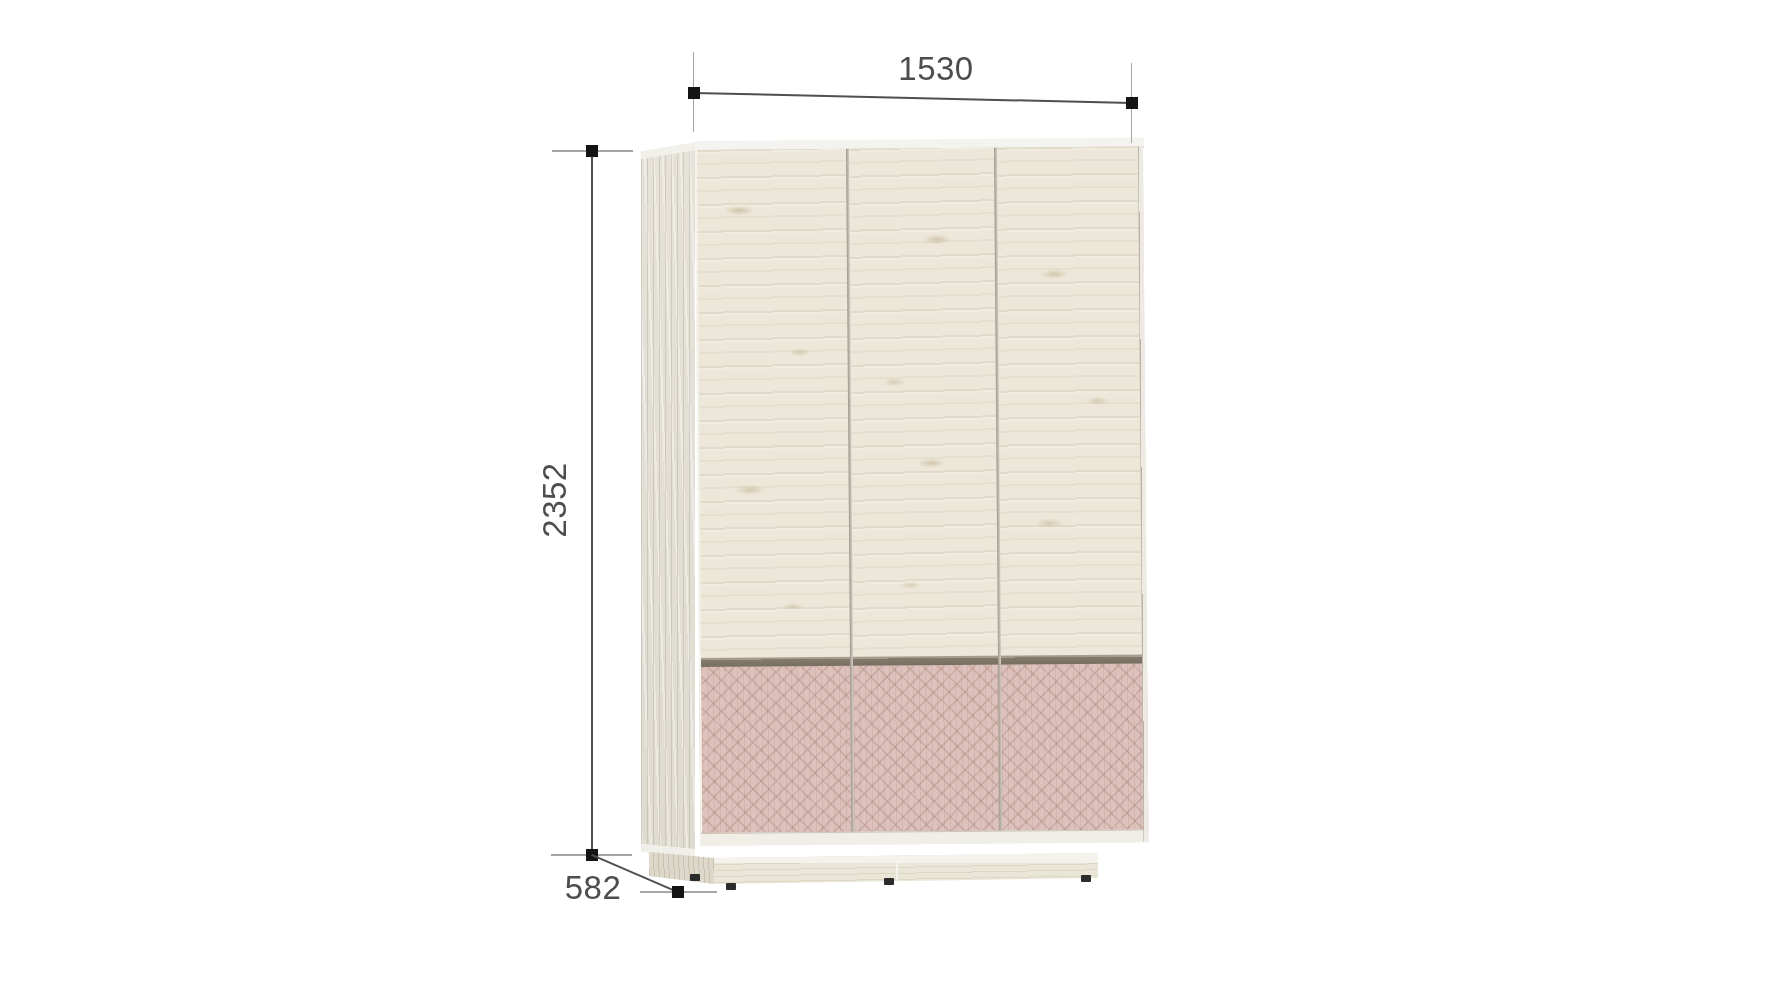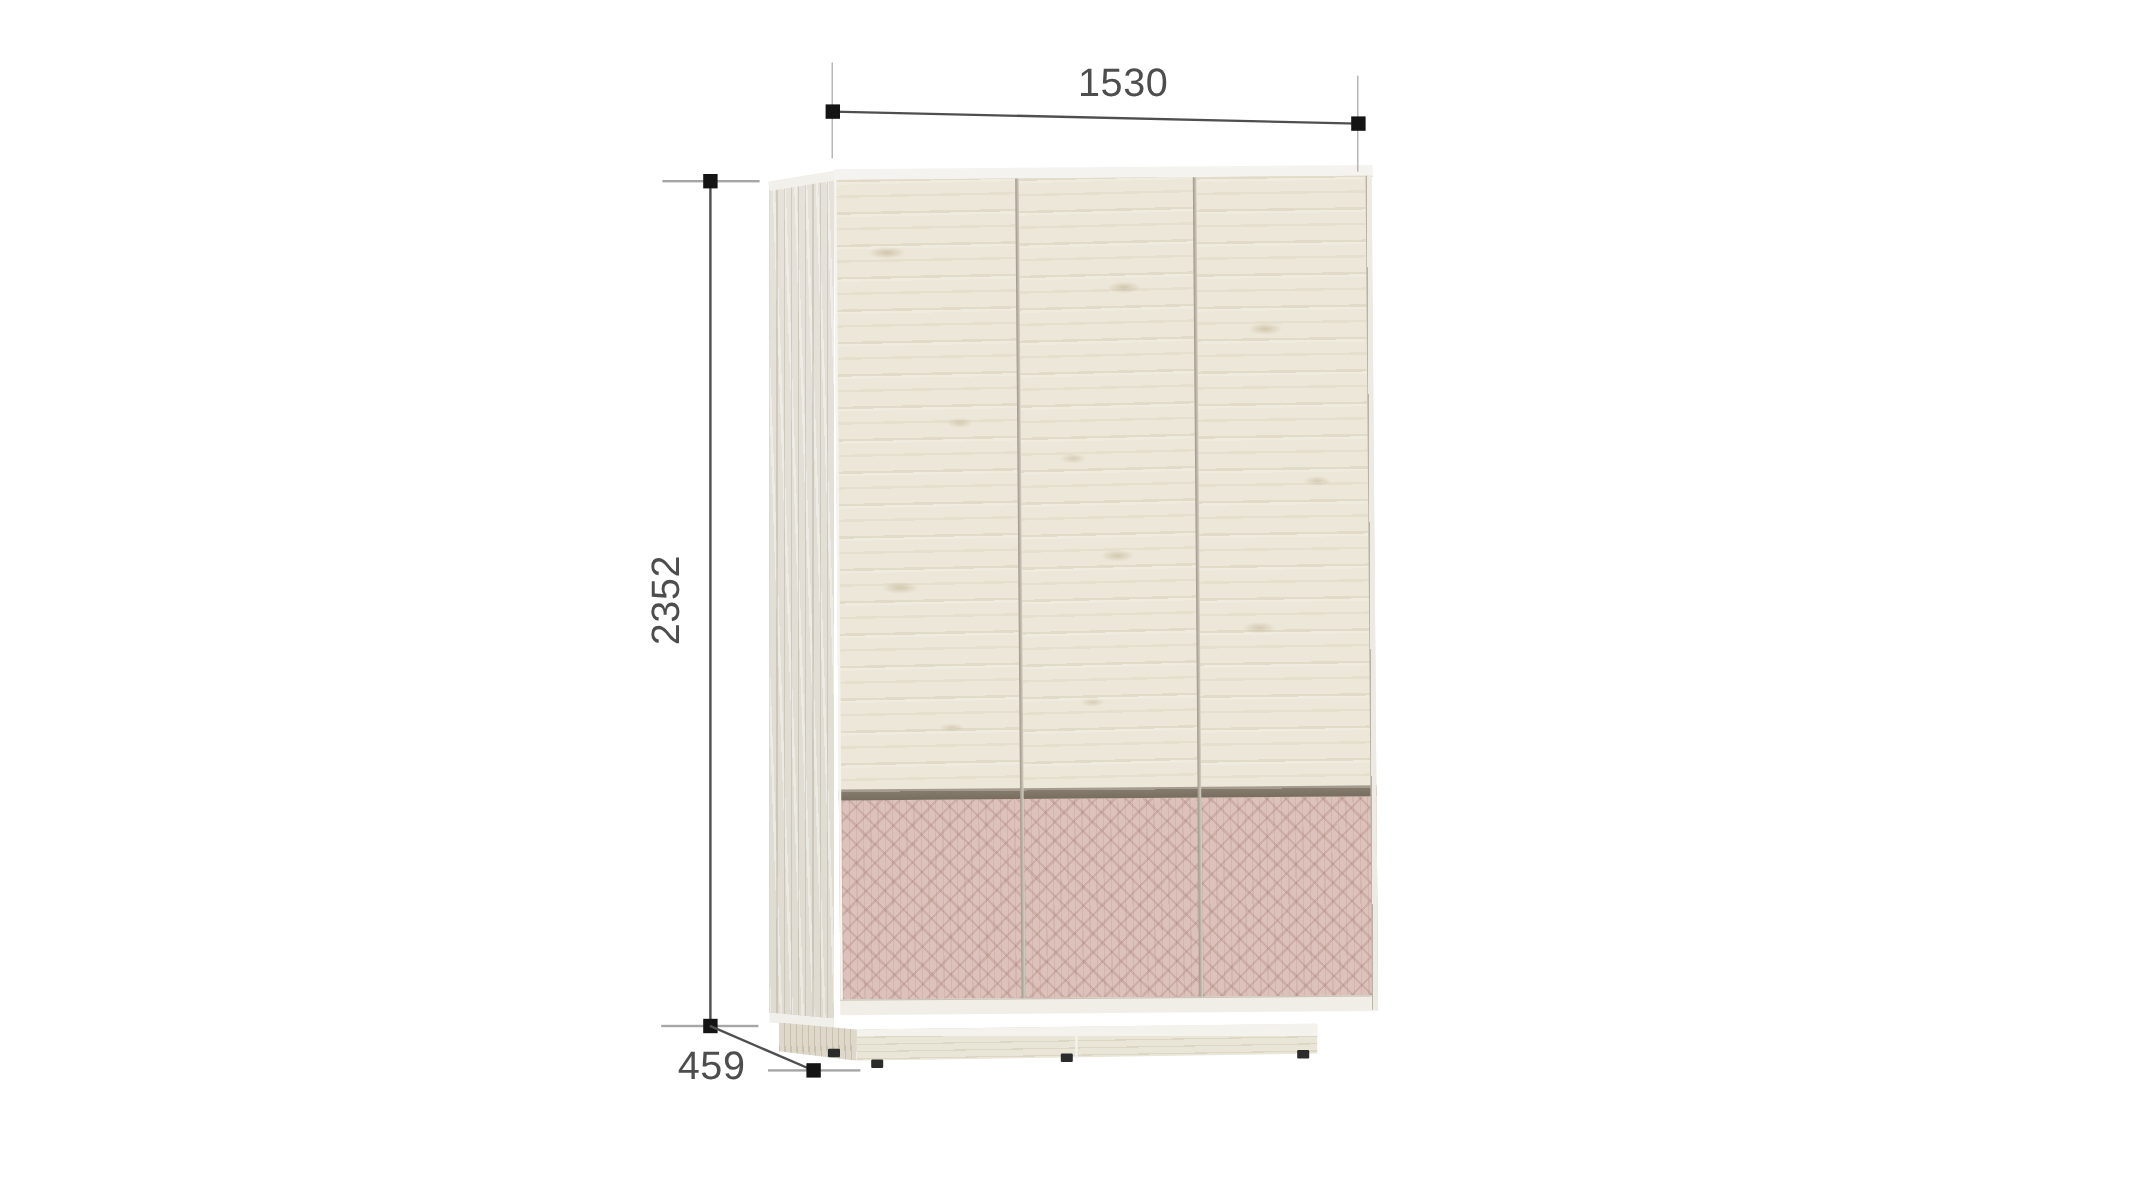--- a/index.html
+++ b/index.html
@@ -162,16 +162,16 @@
     <div class="dl height"></div>
     <div class="sq h1"></div>
     <div class="sq h2"></div>
     <div class="lbl height">2352</div>
   </div>
 
   <div>
     <div class="dl depth"></div>
     <div class="ext d-bottom"></div>
     <div class="sq d1"></div>
-    <div class="lbl depth">459</div>
+    <div class="lbl depth">582</div>
   </div>
 
 </div>
 
 </body></html>

